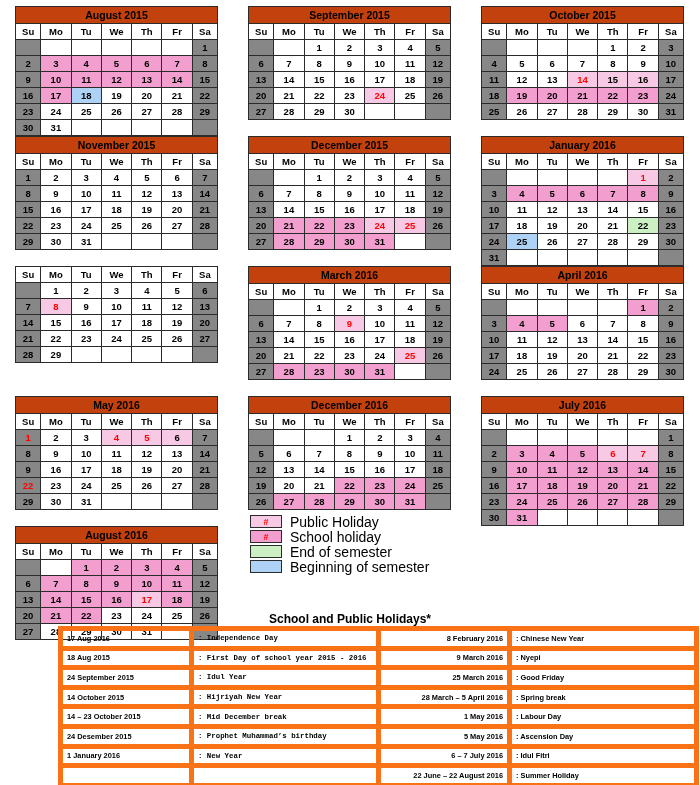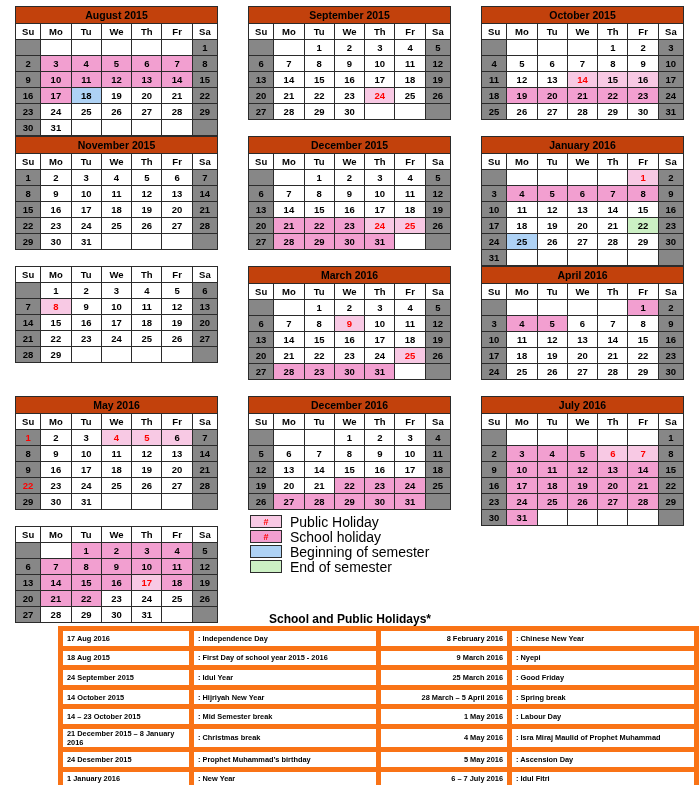--- a/index.html
+++ b/index.html
@@ -139,21 +139,21 @@
   }
   table.hol td {
     border: 5px solid #f97316;
     height: 14.6px;
     font-size: 7.4px;
     font-weight: bold;
     padding: 0 4px;
     vertical-align: middle;
   }
   td.hd-date { width: 118px; }
-  td.hd-name { width: 174px; }
+  td.hd-name { width: 174px; font-family: Liberation Mono, monospace; }
   td.hd-date-r { width: 118px; text-align: right; }
   td.hd-name-r { width: 174px; }
 </style>
 </head>
 <body>
 
 <div id="page">
 
   <div class="cal-rows" id="cal-rows">
       <div class="cal-row">
@@ -1059,20 +1059,21 @@
           <table class="cal">
             <colgroup>
               <col class="wk">
               <col class="dy">
               <col class="dy">
               <col class="dy">
               <col class="dy">
               <col class="dy">
               <col class="wk">
             </colgroup>
+            <caption>August 2016</caption>
             <thead>
               <tr>
                 <th>Su</th>
                 <th>Mo</th>
                 <th>Tu</th>
                 <th>We</th>
                 <th>Th</th>
                 <th>Fr</th>
                 <th>Sa</th>
               </tr>
@@ -1134,26 +1135,26 @@
   <div id="legend">
       <div class="leg-row">
         <div class="leg-swatch sw-public">#</div>
         <div class="leg-label">Public Holiday</div>
       </div>
       <div class="leg-row">
         <div class="leg-swatch sw-school">#</div>
         <div class="leg-label">School holiday</div>
       </div>
       <div class="leg-row">
+        <div class="leg-swatch sw-end"></div>
+        <div class="leg-label">End of semester</div>
+      </div>
+      <div class="leg-row">
         <div class="leg-swatch sw-start"></div>
         <div class="leg-label">Beginning of semester</div>
-      </div>
-      <div class="leg-row">
-        <div class="leg-swatch sw-end"></div>
-        <div class="leg-label">End of semester</div>
       </div>
     </div>
 
   <div id="holidays-title">School and Public Holidays*</div>
 
   <div id="holidays-wrap">
     <table class="hol">
       <tbody id="hol-body">
           <tr>
             <td class="hd-date">17 Aug 2016</td>
@@ -1174,39 +1175,39 @@
             <td class="hd-name-r">: Good Friday</td>
           </tr>
           <tr>
             <td class="hd-date">14 October 2015</td>
             <td class="hd-name">: Hijriyah New Year</td>
             <td class="hd-date-r">28 March – 5 April 2016</td>
             <td class="hd-name-r">: Spring break</td>
           </tr>
           <tr>
             <td class="hd-date">14 – 23 October 2015</td>
-            <td class="hd-name">: Mid Semester break</td>
+            <td class="hd-name">: Mid December break</td>
             <td class="hd-date-r">1 May 2016</td>
             <td class="hd-name-r">: Labour Day</td>
-          </tr>
-          <tr>
-            <td class="hd-date">21 December 2015 – 8 January 2016</td>
-            <td class="hd-name">: Christmas break</td>
-            <td class="hd-date-r">4 May 2016</td>
-            <td class="hd-name-r">: Isra Miraj Maulid of Prophet Muhammad</td>
           </tr>
           <tr>
             <td class="hd-date">24 Desember 2015</td>
             <td class="hd-name">: Prophet Muhammad’s birthday</td>
             <td class="hd-date-r">5 May 2016</td>
             <td class="hd-name-r">: Ascension Day</td>
           </tr>
           <tr>
             <td class="hd-date">1 January 2016</td>
             <td class="hd-name">: New Year</td>
             <td class="hd-date-r">6 – 7 July 2016</td>
             <td class="hd-name-r">: Idul Fitri</td>
           </tr>
+          <tr>
+            <td class="hd-date"></td>
+            <td class="hd-name"></td>
+            <td class="hd-date-r">22 June – 22 August  2016</td>
+            <td class="hd-name-r">: Summer Holiday</td>
+          </tr>
         </tbody>
     </table>
   </div>
 
 </div>
 
 </body></html>

